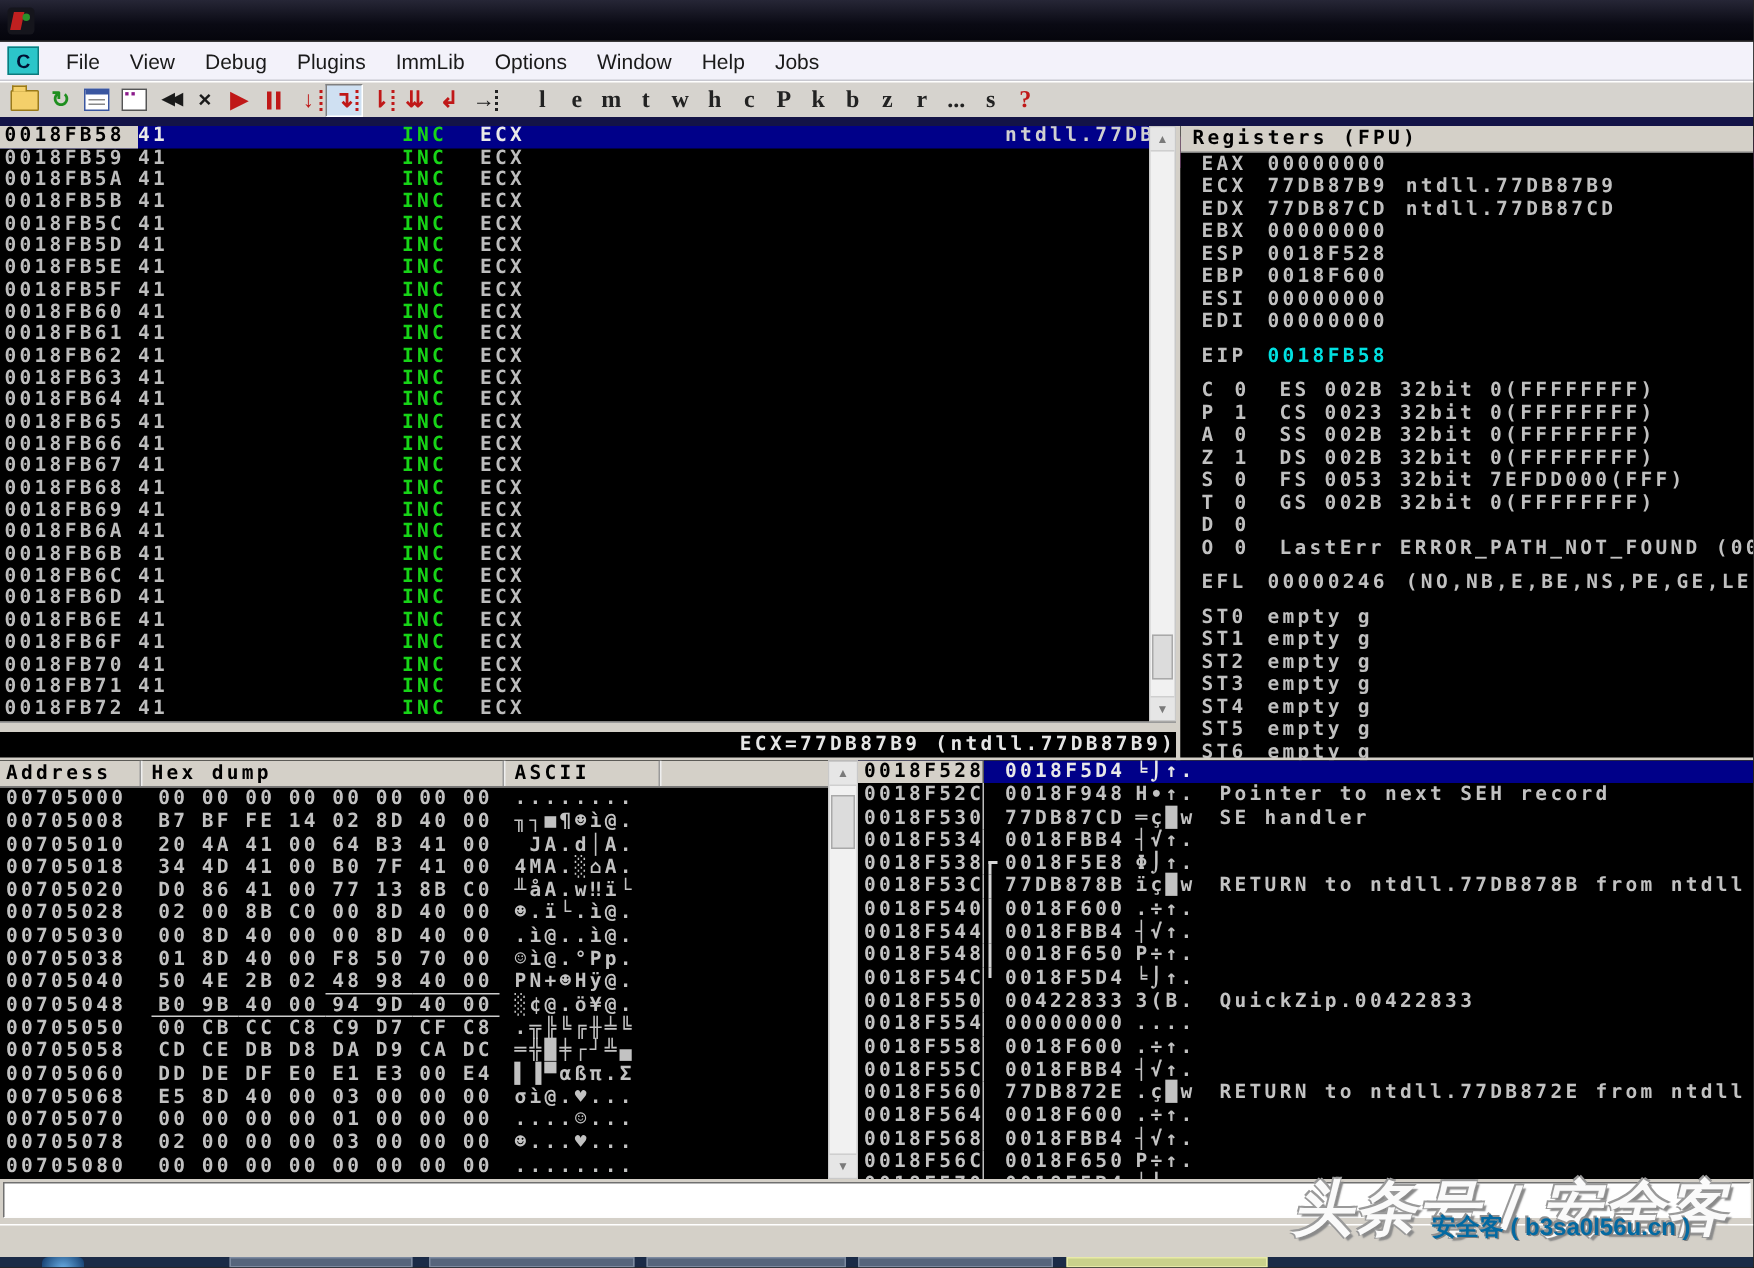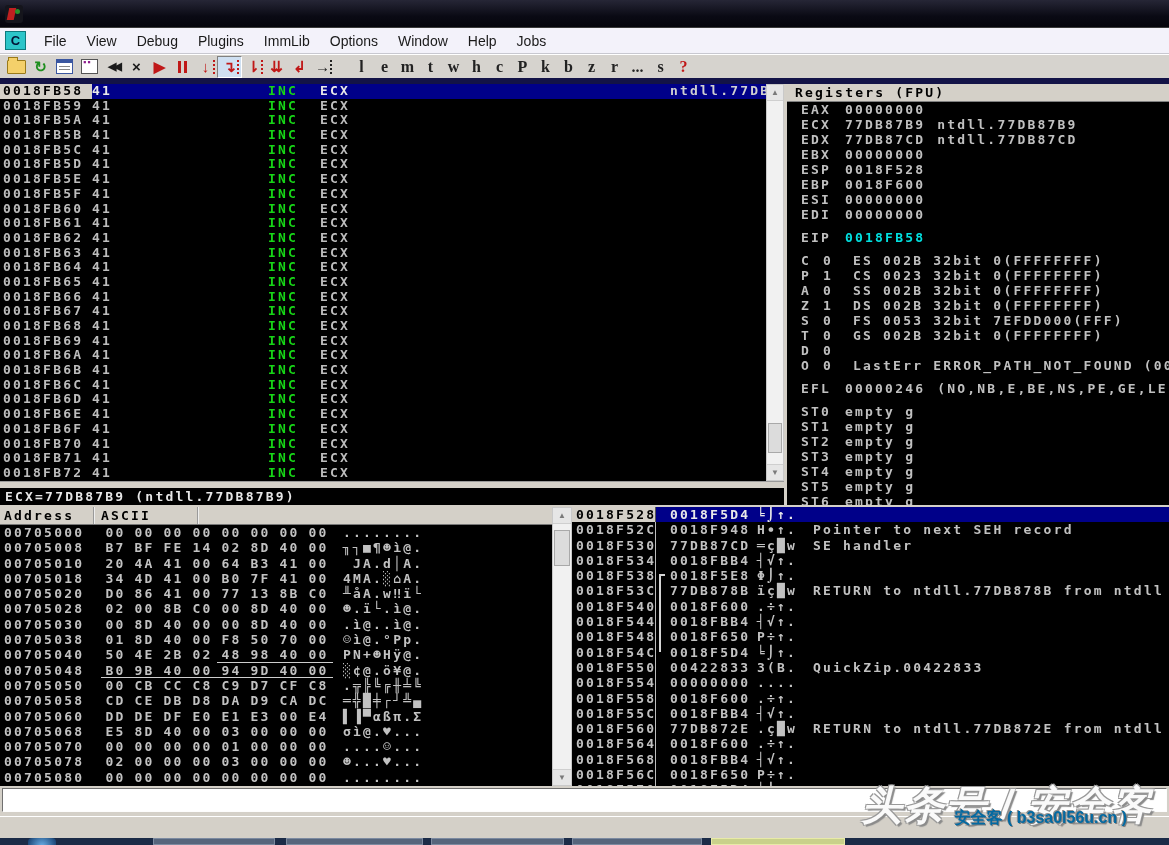--- a/index.html
+++ b/index.html
@@ -74,21 +74,21 @@
   .reg-row .rn{display:inline-block;width:44px;}
   .reg-row .rv{}
   .reg-row .rc{margin-left:12px;}
   .reg-row .eipv{color:var(--eip_cyan);}
   .reg-row .fn{display:inline-block;width:22px;}
   .reg-row .fv{display:inline-block;width:30px;}
   .spacer{height:8px;}
   
   .infogap{position:absolute;left:0;top:481px;width:784px;height:7px;background:#d4d0c8;border-top:1px solid #9a9a9a;box-sizing:border-box;}
   .infoline{position:absolute;left:0;top:488px;width:784px;height:17px;background:#000;color:#e6e6e6;
-    font-size:13px;line-height:17px;padding-left:5px;box-sizing:border-box;white-space:pre;}
+    font-size:13px;line-height:17px;padding-left:5px;box-sizing:border-box;white-space:pre;text-align:right;}
   .hdiv2{position:absolute;left:0;top:505px;width:1169px;height:2px;background:#d4d0c8;}
   
   .dump{position:absolute;left:0;top:507px;width:552px;height:279px;background:#000;overflow:hidden;}
   .dump-header{height:17px;background:#d4d0c8;color:#000;display:flex;font-size:13px;line-height:17px;border-bottom:1px solid #777;}
   .dump-header>span{box-sizing:border-box;border-right:2px groove #eee;}
   .dh-addr{width:95px;padding-left:4px;}
   .dh-hex{width:242px;padding-left:6px;}
   .dh-ascii{width:104px;padding-left:6px;}
   .dh-rest{flex:1;border-right:none!important;}
   .dump-row{height:15.3px;display:flex;font-size:13px;line-height:15.3px;color:#c2c2c2;white-space:pre;}
@@ -263,20 +263,21 @@
       </div>
   </div>
 
   <div class="infogap"></div>
   <div class="infoline mono">ECX=77DB87B9 (ntdll.77DB87B9)</div>
   <div class="hdiv2"></div>
 
   <div class="dump">
     <div class="dump-header mono">
       <span class="dh-addr">Address</span>
+      <span class="dh-hex">Hex dump</span>
       <span class="dh-ascii">ASCII</span>
       <span class="dh-rest"></span>
     </div>
     <div id="dump-rows">
         <div class="dump-row mono"><span class="d-addr">00705000</span><span class="d-bytes"><span class="byte">00</span><span class="byte">00</span><span class="byte">00</span><span class="byte">00</span><span class="byte">00</span><span class="byte">00</span><span class="byte">00</span><span class="byte">00</span></span><span class="d-ascii">........</span></div>
         <div class="dump-row mono"><span class="d-addr">00705008</span><span class="d-bytes"><span class="byte">B7</span><span class="byte">BF</span><span class="byte">FE</span><span class="byte">14</span><span class="byte">02</span><span class="byte">8D</span><span class="byte">40</span><span class="byte">00</span></span><span class="d-ascii">╖┐■¶☻ì@.</span></div>
         <div class="dump-row mono"><span class="d-addr">00705010</span><span class="d-bytes"><span class="byte">20</span><span class="byte">4A</span><span class="byte">41</span><span class="byte">00</span><span class="byte">64</span><span class="byte">B3</span><span class="byte">41</span><span class="byte">00</span></span><span class="d-ascii"> JA.d│A.</span></div>
         <div class="dump-row mono"><span class="d-addr">00705018</span><span class="d-bytes"><span class="byte">34</span><span class="byte">4D</span><span class="byte">41</span><span class="byte">00</span><span class="byte">B0</span><span class="byte">7F</span><span class="byte">41</span><span class="byte">00</span></span><span class="d-ascii">4MA.░⌂A.</span></div>
         <div class="dump-row mono"><span class="d-addr">00705020</span><span class="d-bytes"><span class="byte">D0</span><span class="byte">86</span><span class="byte">41</span><span class="byte">00</span><span class="byte">77</span><span class="byte">13</span><span class="byte">8B</span><span class="byte">C0</span></span><span class="d-ascii">╨åA.w‼ï└</span></div>
         <div class="dump-row mono"><span class="d-addr">00705028</span><span class="d-bytes"><span class="byte">02</span><span class="byte">00</span><span class="byte">8B</span><span class="byte">C0</span><span class="byte">00</span><span class="byte">8D</span><span class="byte">40</span><span class="byte">00</span></span><span class="d-ascii">☻.ï└.ì@.</span></div>

